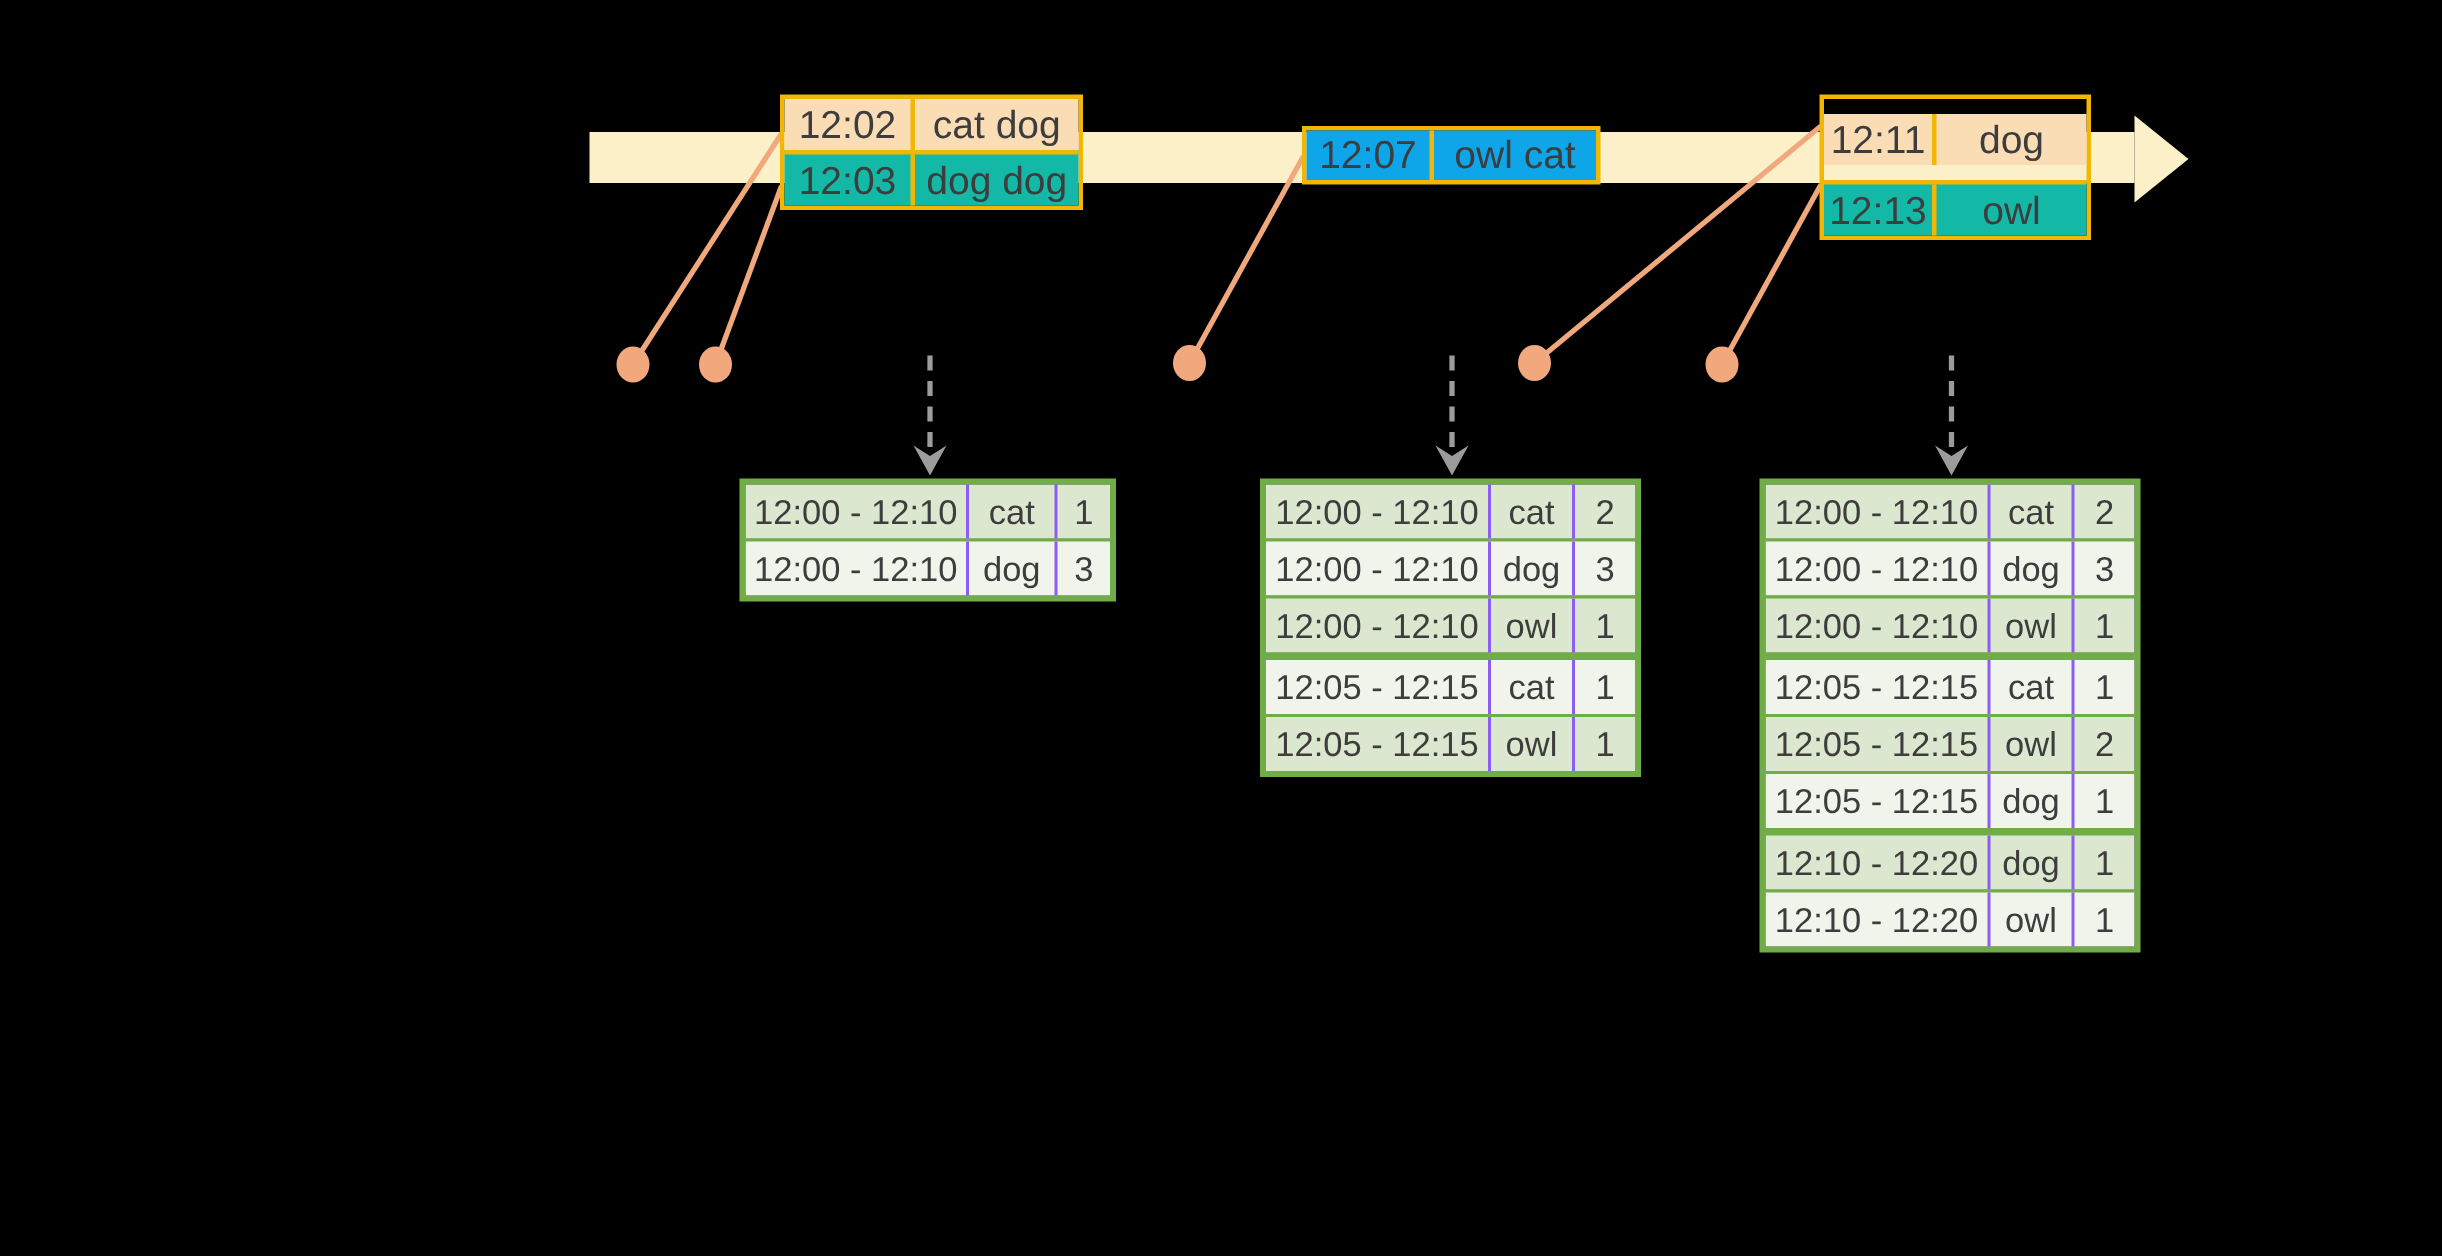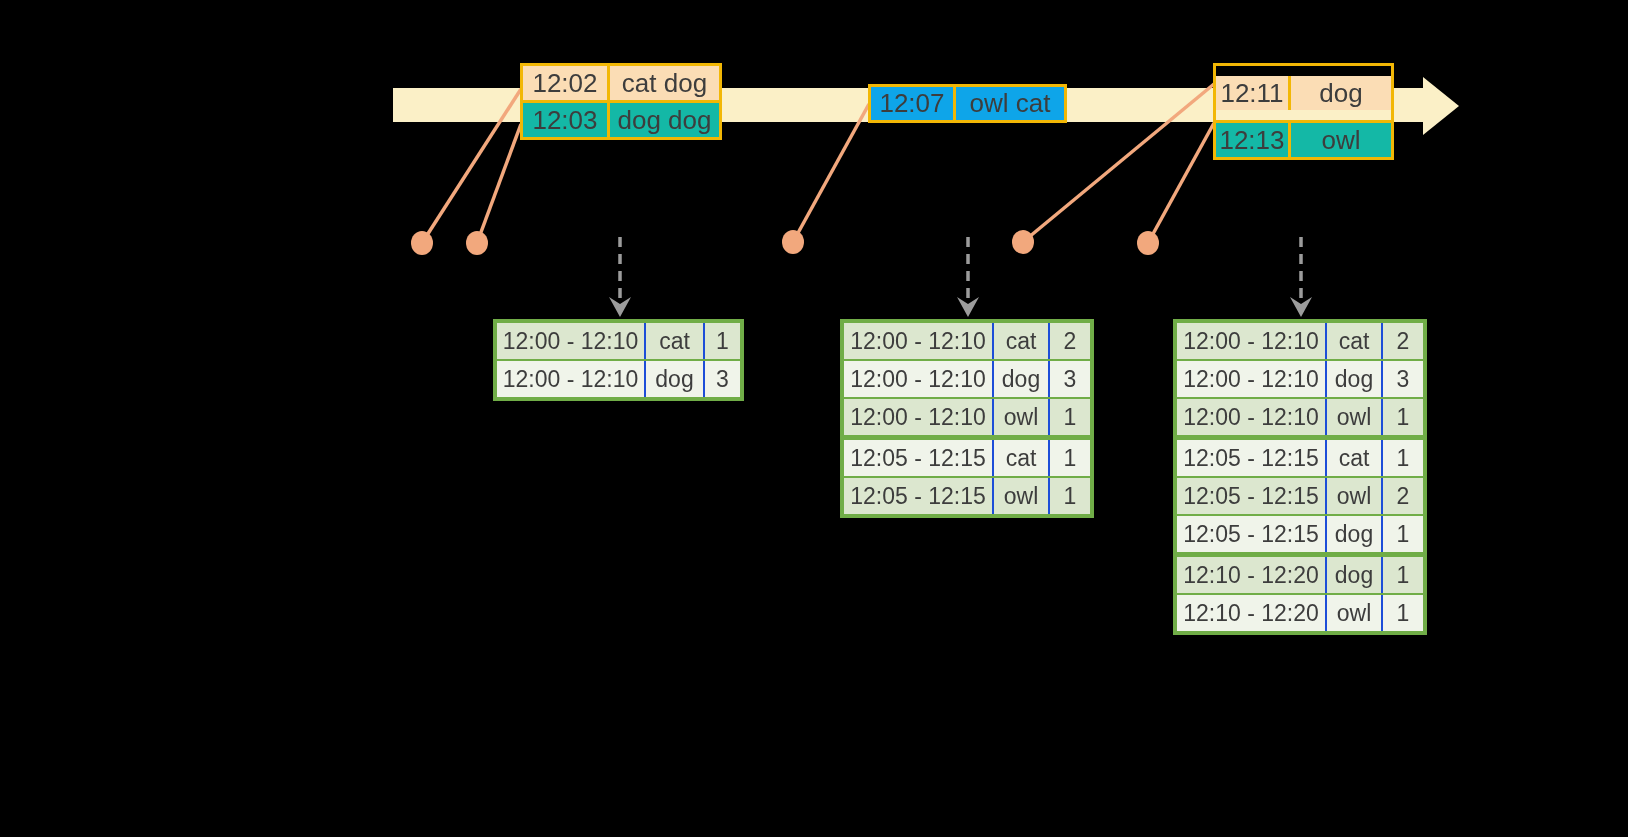--- a/index.html
+++ b/index.html
@@ -30,21 +30,21 @@
   .rtable { position:absolute; border:4px solid #70AD47; }
   .rrow { display:grid; height:36px; }
   .t1 .rrow  { grid-template-columns:147px 59px 37px; }
   .t23 .rrow { grid-template-columns:148px 56px 42px; }
   .rrow + .rrow { border-top:2px solid #70AD47; }
   .rrow.gs { border-top:5px solid #70AD47; }
   .rrow:nth-child(odd)  { background:#DCE7CF; }
   .rrow:nth-child(even) { background:#F0F4EA; }
   .rcell { display:flex; align-items:center; justify-content:center;
     font-size:23px; color:#3D3D3D; }
-  .rcell + .rcell { border-left:2px solid #1d4ed8; }
+  .rcell + .rcell { border-left:2px solid #8b5cf6; }
 </style>
 </head>
 <body>
 
 <div id="canvas">
 
   <div class="band"></div>
   <div class="bandhead"></div>
 
   <svg class="overlay" width="1628" height="837" viewBox="0 0 1628 837">

